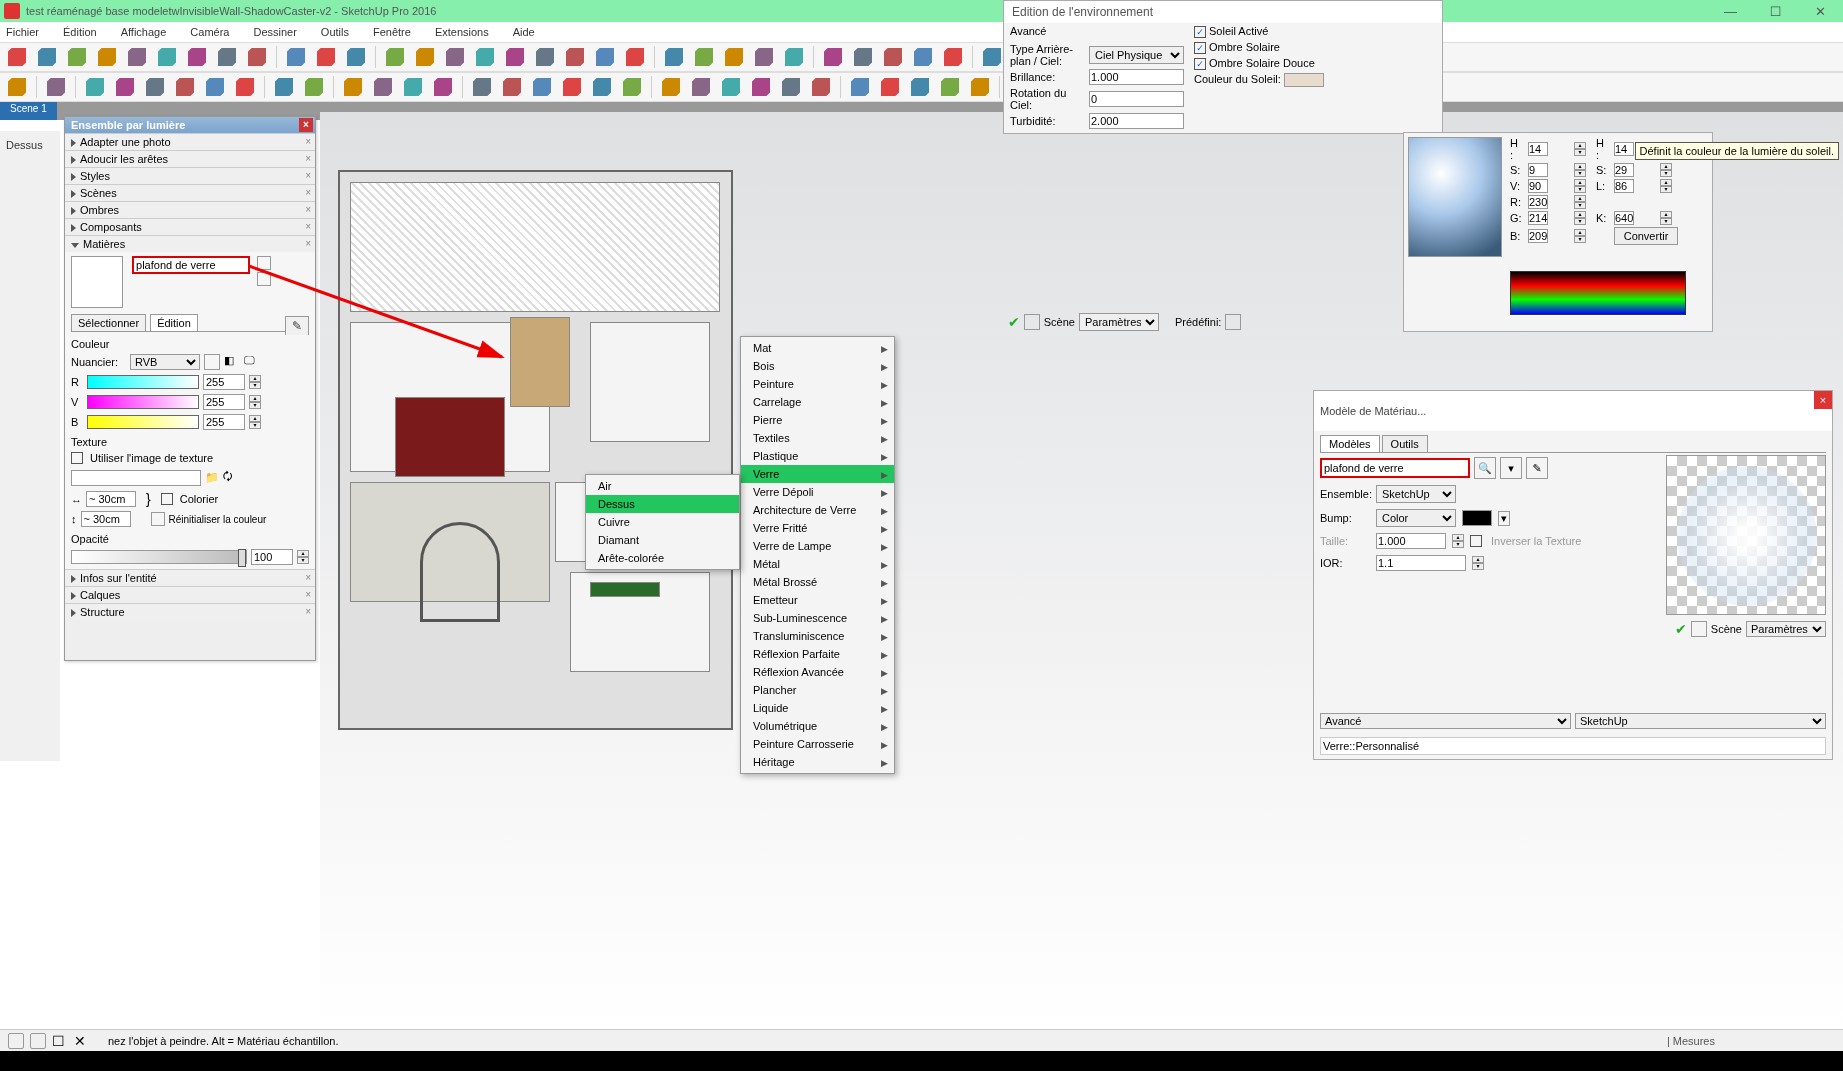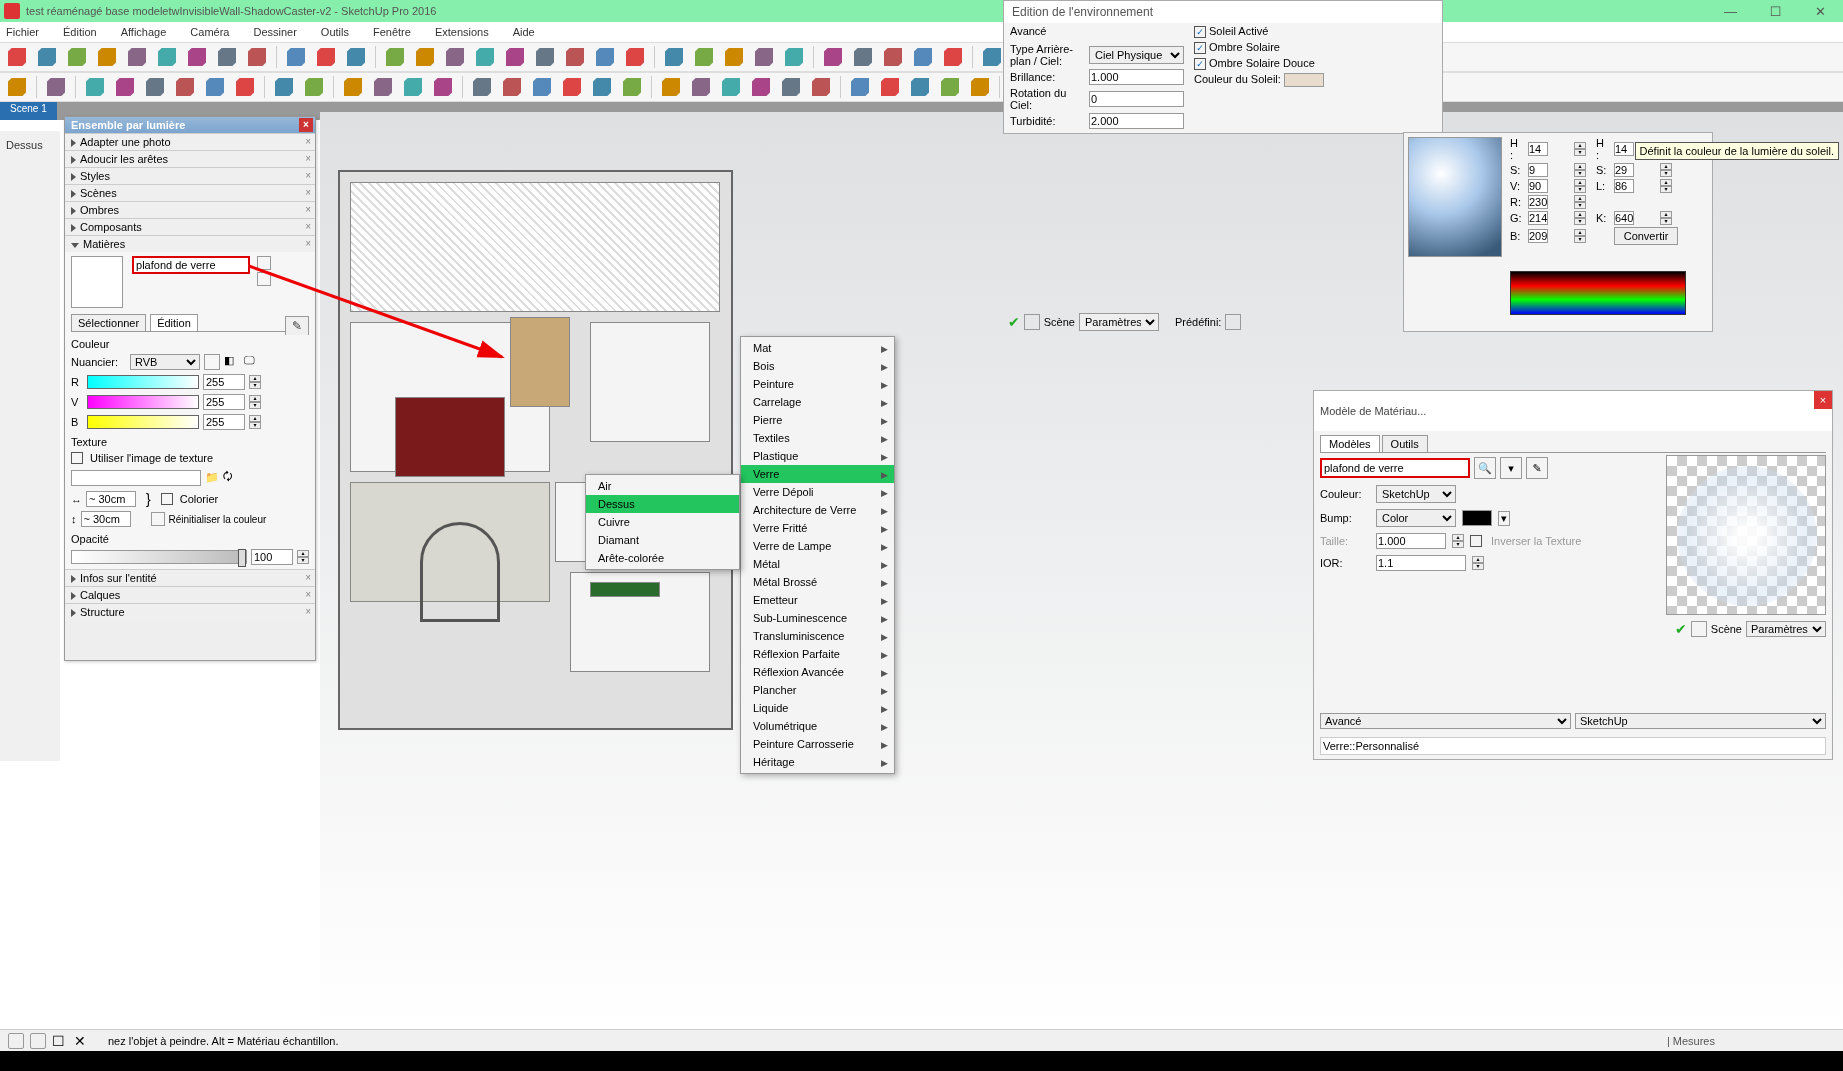--- a/index.html
+++ b/index.html
@@ -662,21 +662,21 @@
     <span>Outils</span>
   </div>
   <div class="search-row">
     <input value="plafond de verre" style="">
     <div class="sbtn">🔍</div>
     <div class="sbtn">▾</div>
     <div class="sbtn">✎</div>
   </div>
   <div class="props">
     <div class="prow">
-        <label>Couleur:</label>
+        <label>Ensemble:</label>
         <select style="width:80px;"><option>SketchUp</option></select>
       </div>
     <div class="prow">
         <label>Bump:</label>
         <select style="width:80px;"><option>Color</option></select>
         <span style="width:30px;height:16px;background:#000;border:1px solid #999;"></span>
         <span style="border:1px solid #999;padding:0 2px;">▾</span>
       </div>
     <div class="prow">
         <label style="color:#999;">Taille:</label>

